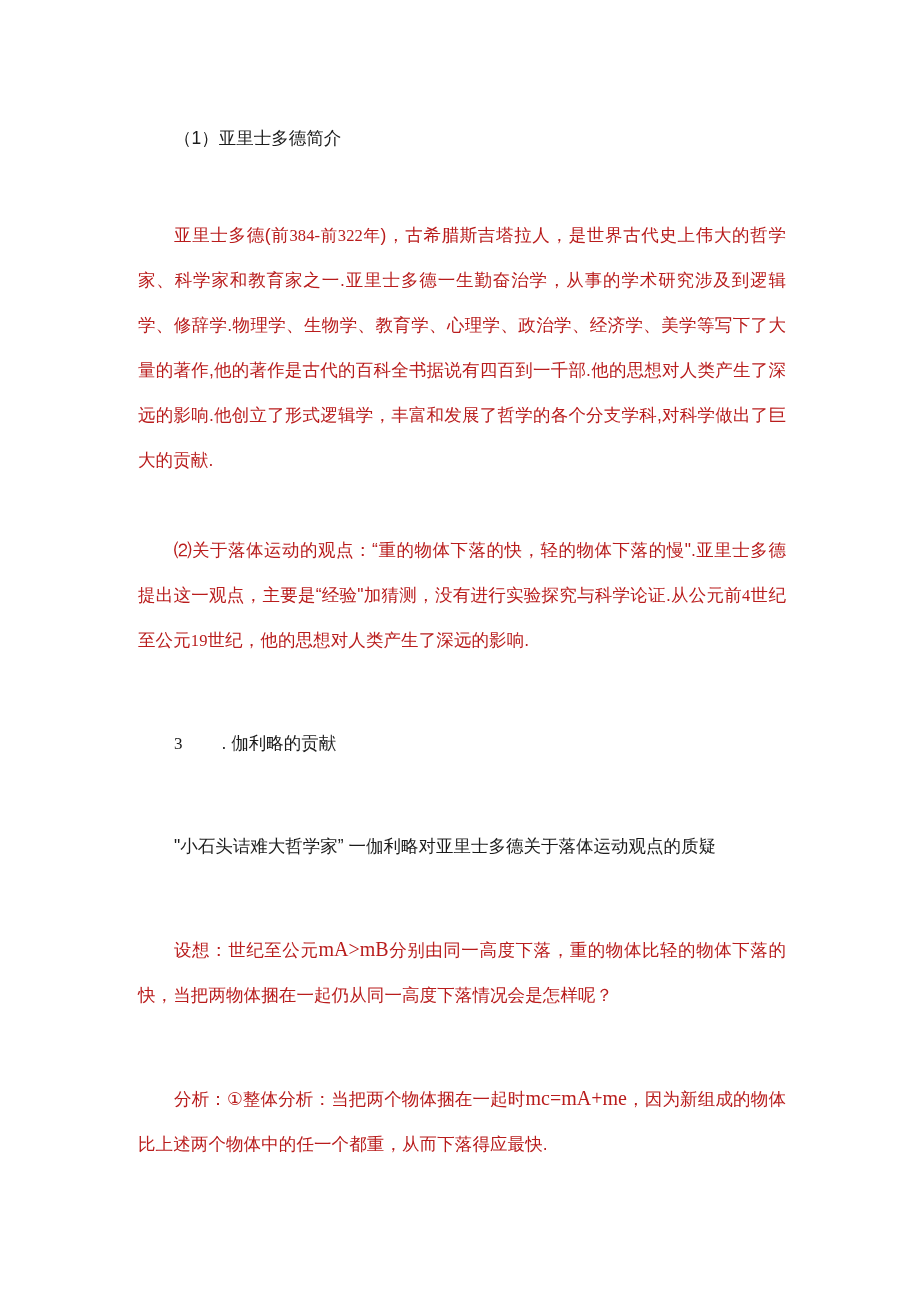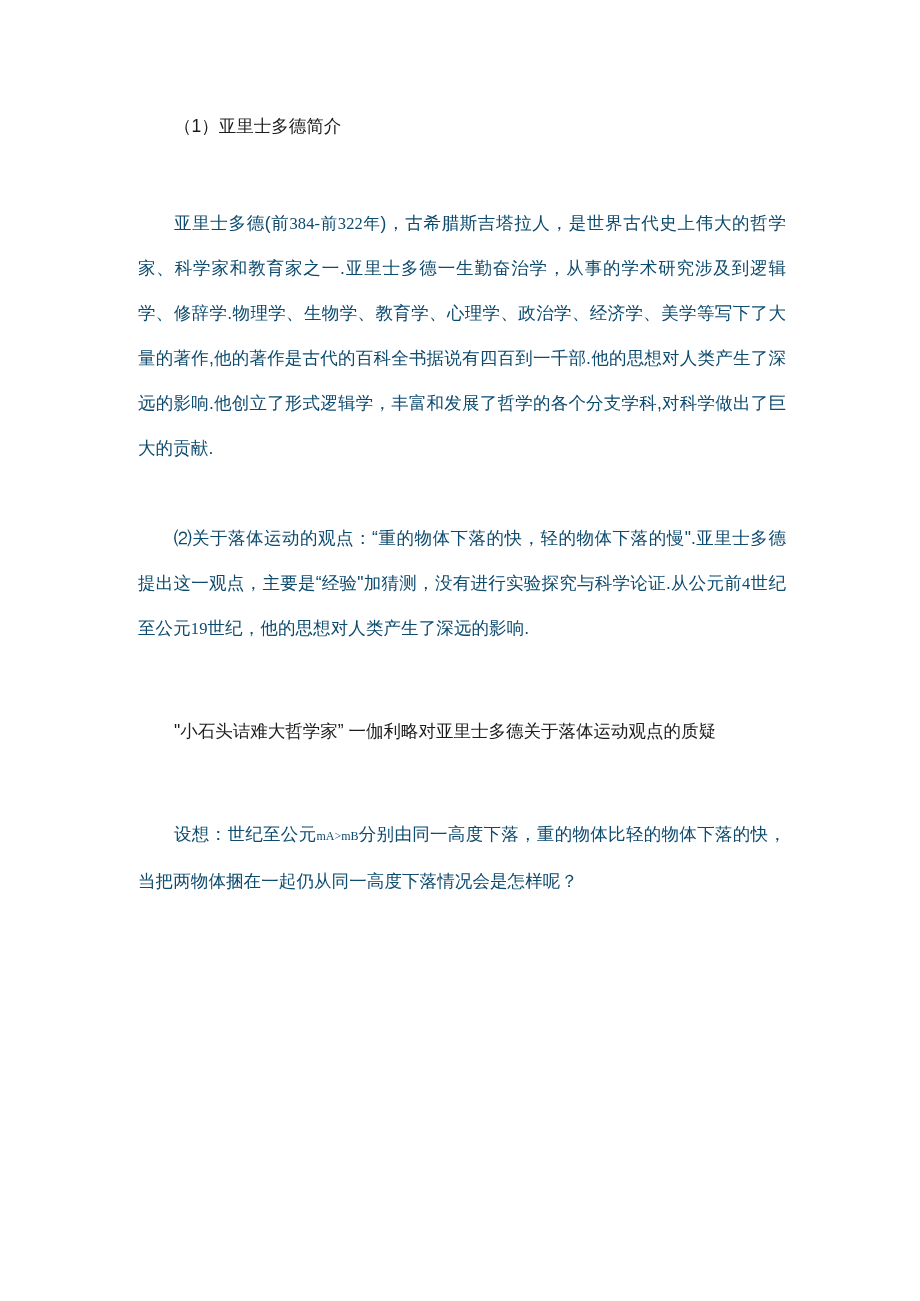--- a/index.html
+++ b/index.html
@@ -12,40 +12,40 @@
     background: #ffffff;
     font-family: "Liberation Sans", "DejaVu Sans", sans-serif;
     color: #1a1a1a;
     overflow: hidden;
     position: relative;
   }
 
   .page {
     position: absolute;
     left: 0;
-    top: 4px;
+    top: 16px;
     width: 920px;
     height: 1083px;
     background: #ffffff;
   }
 
   .doc-body {
     position: absolute;
     left: 138px;
     top: 100px;
     width: 648px;
   }
 
   
   .para {
     font-size: 17.5px;
     line-height: 45px;
     text-align: justify;
     text-justify: inter-character;
-    color: #0c4a6e;
+    color: #b91c1c;
     letter-spacing: 0.1px;
     word-break: break-all;
     margin: 0;
   }
   .para.indent {
     text-indent: 36px;
   }
 
   
   .gap-heading   { margin-bottom: 52px; }
@@ -75,21 +75,21 @@
   .subtitle-line {
     font-size: 17.5px;
     line-height: 45px;
     color: #1b1b1b;
     text-indent: 36px;
   }
 
   
   .sym {
     font-family: "Liberation Serif", "DejaVu Serif", serif;
-    font-size: 12px;
+    font-size: 20px;
     letter-spacing: 0;
   }
 
   .yearspan {
     font-family: "Liberation Serif", "DejaVu Serif", serif;
     font-size: 16.5px;
   }
 
   .digit {
     font-family: "Liberation Serif", "DejaVu Serif", serif;
@@ -101,20 +101,22 @@
 
 <div class="page">
   <div class="doc-body">
 
     <div class="heading-line gap-heading">（1）亚里士多德简介</div>
 
     <p class="para indent gap-para"><span>亚里士多德(前</span><span class="yearspan">384</span><span class="yearspan">-</span><span class="yearspan">前322年</span><span>)，古希腊斯吉塔拉人，是世界古代史上伟大的哲学家、科学家和教育家之一.亚里士多德一生勤奋治学，从事的学术研究涉及到逻辑学、修辞学.物理学、生物学、教育学、心理学、政治学、经济学、美学等写下了大量的著作,他的著作是古代的百科全书据说有四百到一千部.他的思想对人类产生了深远的影响.他创立了形式逻辑学，丰富和发展了哲学的各个分支学科,对科学做出了巨大的贡献.</span></p>
 
     <p class="para indent gap-section"><span>⑵关于落体运动的观点：“重的物体下落的快，轻的物体下落的慢".亚里士多德提出这一观点，主要是“经验"加猜测，没有进行实验探究与科学论证.从公元前</span><span class="digit">4</span><span>世纪至公元</span><span class="digit">19</span><span>世纪，他的思想对人类产生了深远的影响.</span></p>
 
+    <div class="num-heading gap-section"><span class="num">3</span><span>        </span><span>. 伽利略的贡献</span></div>
 
     <div class="subtitle-line gap-section">"小石头诘难大哲学家”  一伽利略对亚里士多德关于落体运动观点的质疑</div>
 
     <p class="para indent gap-section"><span>设想：世纪至公元</span><span class="sym">mA&gt;mB</span><span>分别由同一高度下落，重的物体比轻的物体下落的快，当把两物体捆在一起仍从同一高度下落情况会是怎样呢？</span></p>
 
+    <p class="para indent"><span>分析：①整体分析：当把两个物体捆在一起时</span><span class="sym">mc=mA+me</span><span>，因为新组成的物体比上述两个物体中的任一个都重，从而下落得应最快.</span></p>
 
   </div>
 </div>
 
 </body></html>

